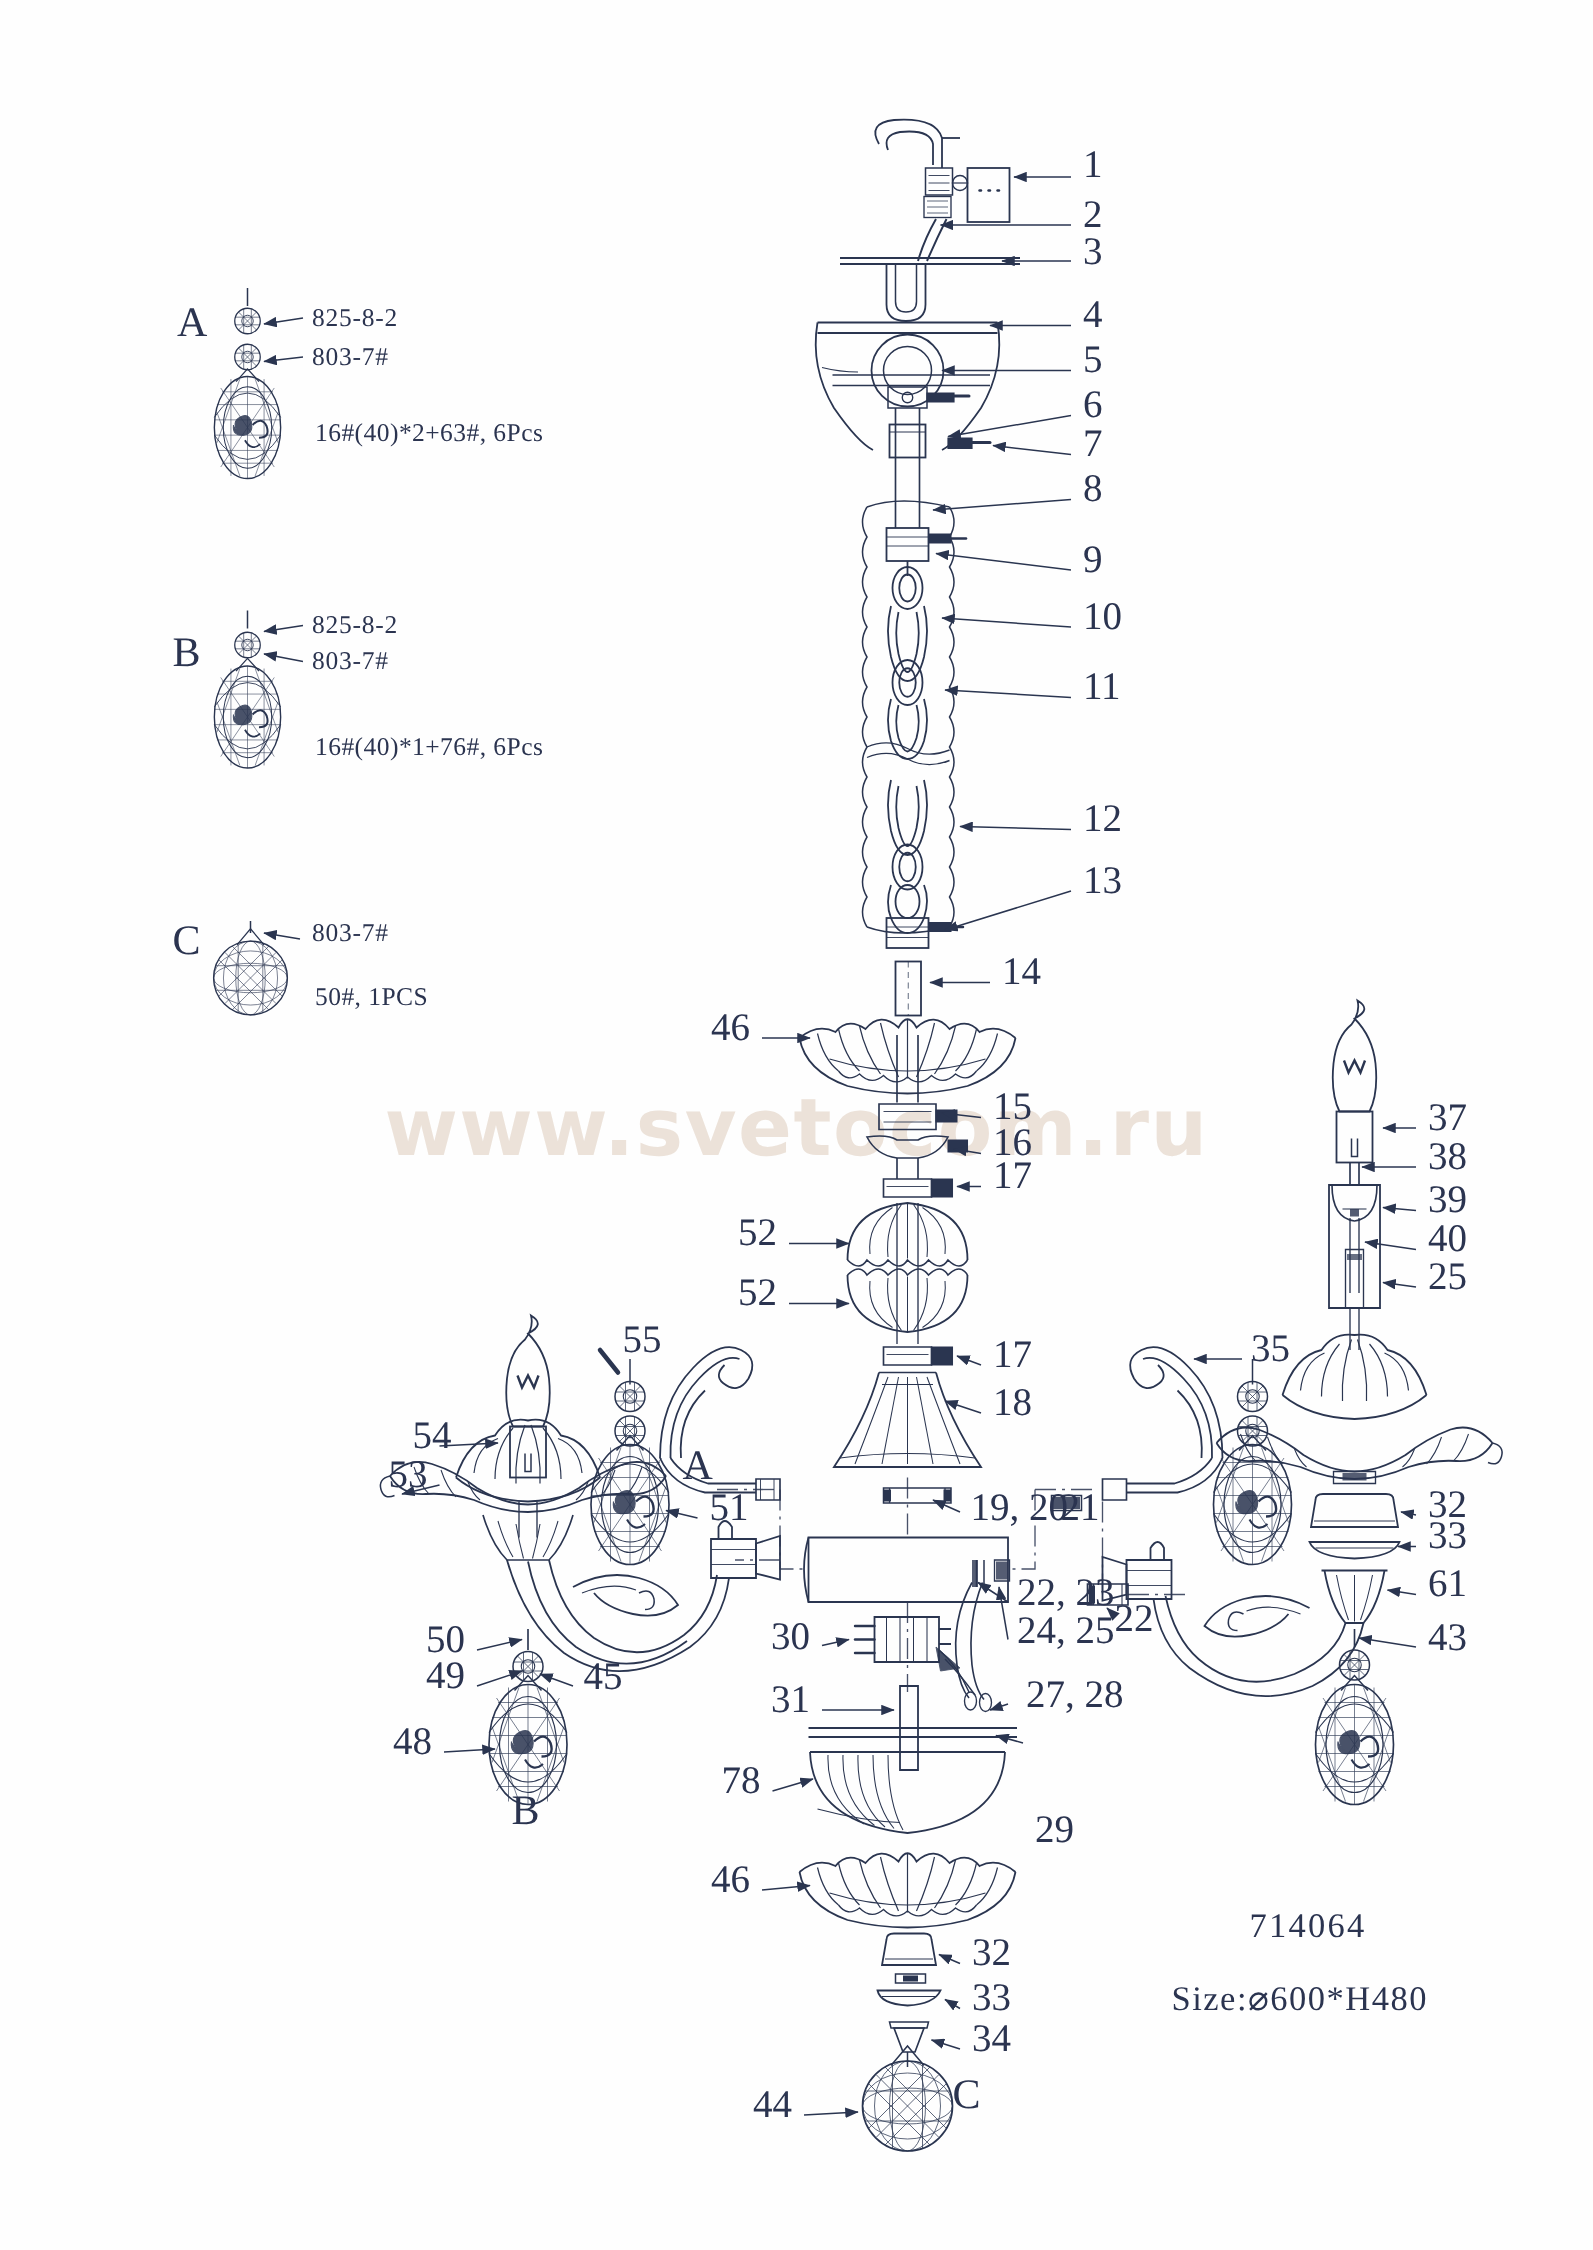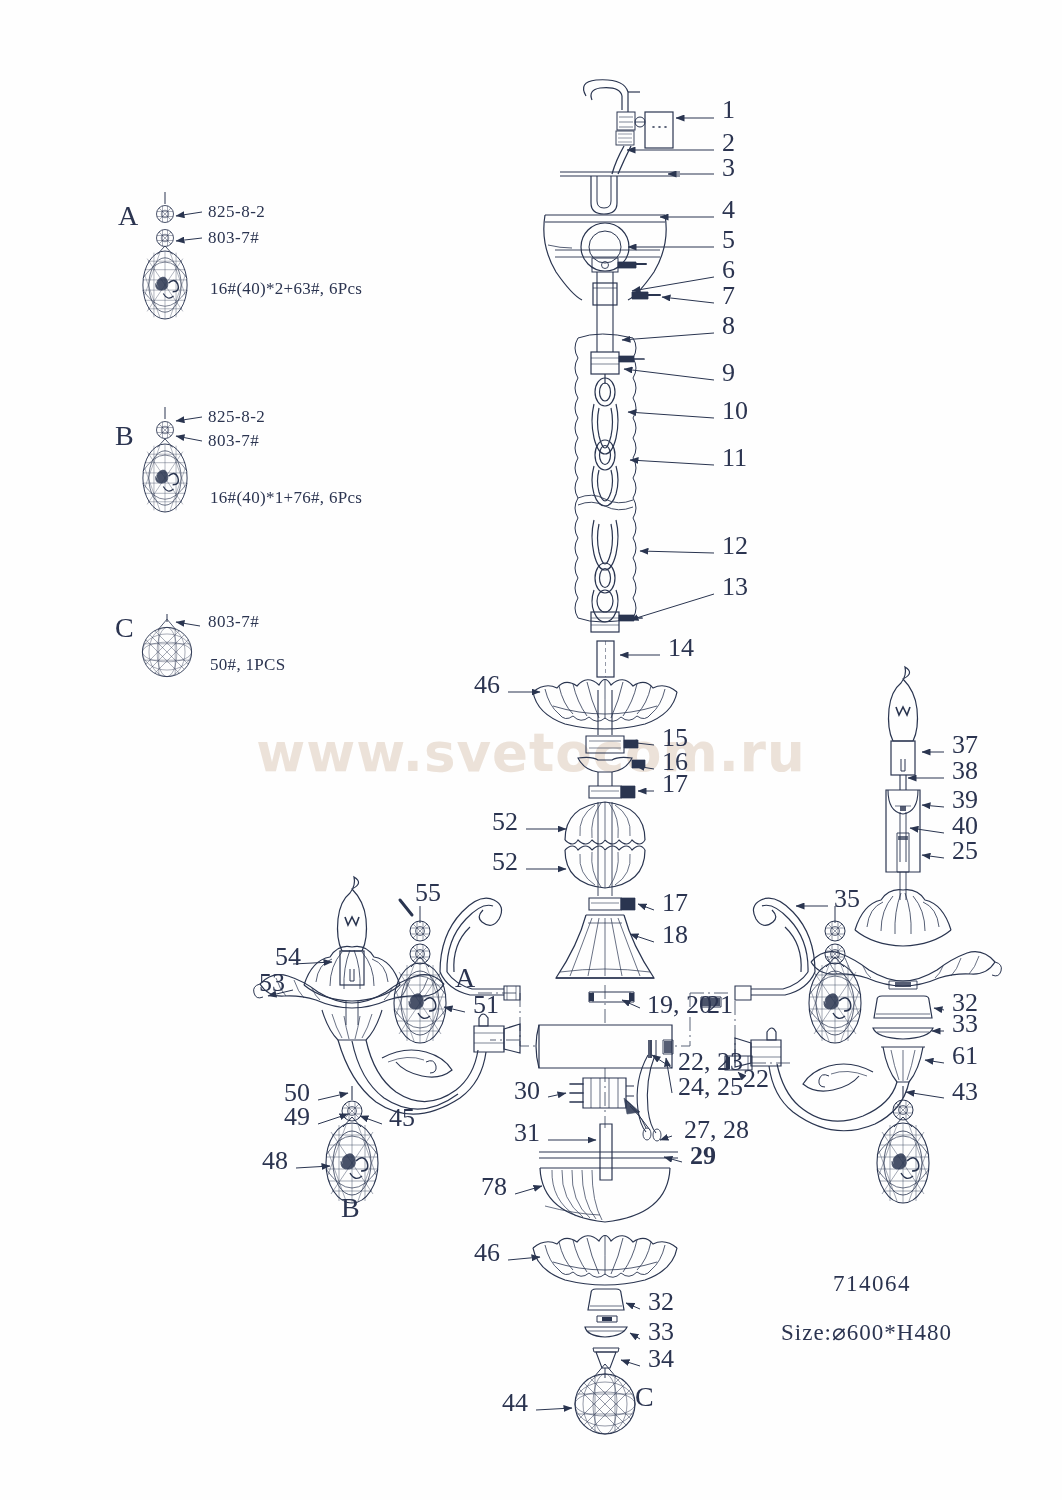--- a/index.html
+++ b/index.html
@@ -846,21 +846,21 @@
       <div class="lbl big" style="top: 890px; left: 662px;">17</div>
       <div class="lbl big" style="top: 922px; left: 662px;">18</div>
       <div class="lbl big" style="top: 992px; left: 647px;">19, 20</div>
       <div class="lbl big" style="top: 992px; left: 707px;">21</div>
       <div class="lbl big" style="top: 1049px; left: 678px;">22, 23</div>
       <div class="lbl big" style="top: 1074px; left: 678px;">24, 25</div>
       <div class="lbl big" style="top: 1066px; left: 743px;">22</div>
       <div class="lbl big" style="top: 1078px; left: 0px; width: 540px; text-align: right;">30</div>
       <div class="lbl big" style="top: 1120px; left: 0px; width: 540px; text-align: right;">31</div>
       <div class="lbl big" style="top: 1117px; left: 684px;">27, 28</div>
-      <div class="lbl big" style="top: 1143px; left: 690px; font-weight: bold;">29</div>
+      <div class="lbl big" style="top: 1207px; left: 690px;">29</div>
       <div class="lbl big" style="top: 1174px; left: 0px; width: 507px; text-align: right;">78</div>
       <div class="lbl big" style="top: 1240px; left: 0px; width: 500px; text-align: right;">46</div>
       <div class="lbl big" style="top: 1289px; left: 648px;">32</div>
       <div class="lbl big" style="top: 1319px; left: 648px;">33</div>
       <div class="lbl big" style="top: 1346px; left: 648px;">34</div>
       <div class="lbl big" style="top: 1390px; left: 0px; width: 528px; text-align: right;">44</div>
       <div class="lbl big" style="top: 732px; left: 952px;">37</div>
       <div class="lbl big" style="top: 758px; left: 952px;">38</div>
       <div class="lbl big" style="top: 787px; left: 952px;">39</div>
       <div class="lbl big" style="top: 813px; left: 952px;">40</div>

